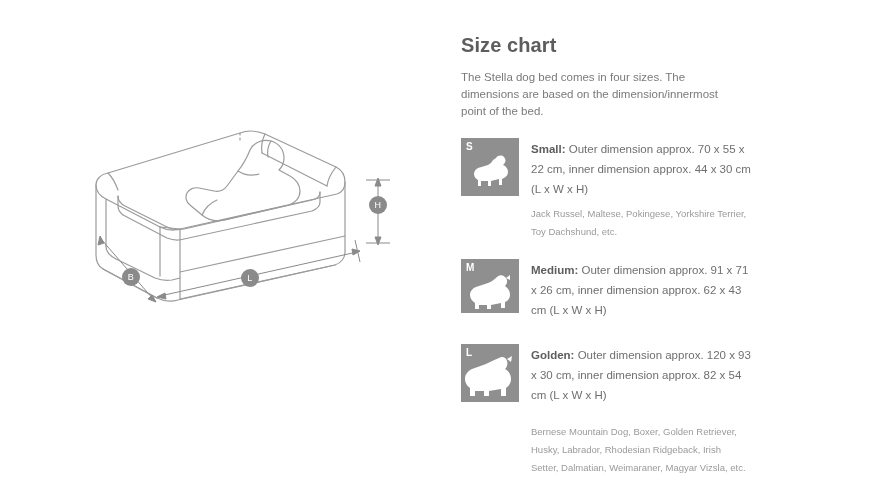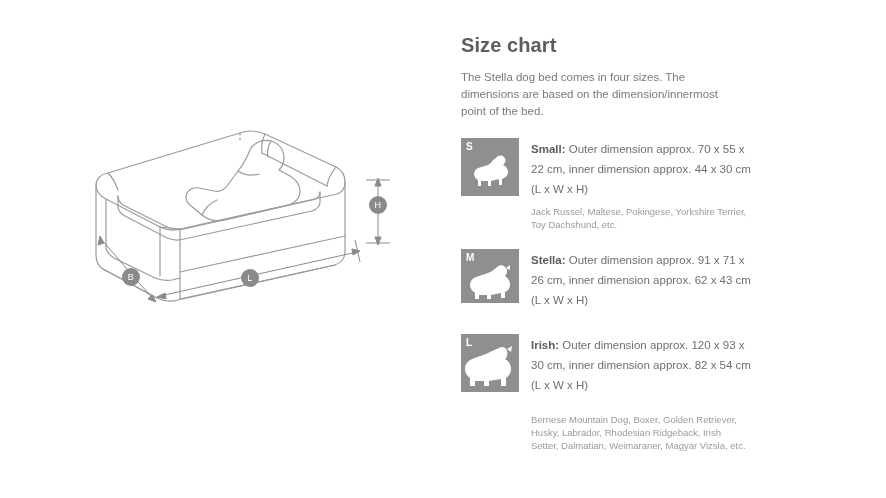--- a/index.html
+++ b/index.html
@@ -107,21 +107,21 @@
     line-height: 20px;
     color: #6f6f6f;
     margin: 0 0 6px 0;
   }
   .size-desc b {
     color: #5d5d5d;
     font-weight: bold;
   }
   .size-breeds {
     font-size: 9.5px;
-    line-height: 13px;
+    line-height: 18px;
     color: #9a9a9a;
     margin: 0;
   }
   .row-m .size-icon { height: 54px; flex-basis: 58px; }
   .row-m .size-breeds { margin-top: 12px; }
   .row-l .size-breeds { margin-top: 18px; }
 </style>
 </head>
 <body>
 
@@ -220,34 +220,34 @@
       <div class="size-icon">
         <span class="letter">M</span>
         <svg width="58" height="58" viewBox="0 0 58 58">
           <g fill="#ffffff">
             <path d="M36,18 c3,-3 7,-2 9,1 c2,3 1,6 -1,8 c3,2 5,5 5,9 c0,3 -2,6 -5,7 l0,6 l-4,0 l0,-5 l-10,2 l0,4 l-4,0 l0,-4 l-8,0 l0,4 l-4,0 l0,-6 c-3,-2 -5,-5 -5,-8 c0,-4 3,-7 6,-8 l12,-4 c3,-1 6,-3 9,-6 z"></path>
             <path d="M45,19 l4,-3 l0,5 z"></path>
           </g>
         </svg>
       </div>
       <div class="size-text">
-        <p class="size-desc"><b>Stella:</b><span> Outer dimension approx. 91 x 71 x 26 cm, inner dimension approx. 62 x 43 cm (L x W x H)</span></p>
+        <p class="size-desc"><b>Medium:</b><span> Outer dimension approx. 91 x 71 x 26 cm, inner dimension approx. 62 x 43 cm (L x W x H)</span></p>
       </div>
     </div>
 
     <div class="size-row row-l">
       <div class="size-icon">
         <span class="letter">L</span>
         <svg width="58" height="58" viewBox="0 0 58 58">
           <g fill="#ffffff">
             <path d="M38,14 c3,-2 7,-1 8,3 c1,3 0,6 -2,8 c4,2 6,6 6,10 c0,4 -2,7 -5,9 l0,8 l-5,0 l0,-7 l-12,2 l0,5 l-5,0 l0,-5 l-9,0 l0,5 l-5,0 l0,-8 c-3,-2 -5,-5 -5,-9 c0,-5 3,-8 7,-10 l14,-5 c4,-2 8,-4 13,-6 z"></path>
             <path d="M46,15 l5,-3 l-1,6 z"></path>
           </g>
         </svg>
       </div>
       <div class="size-text">
-        <p class="size-desc"><b>Irish:</b><span> Outer dimension approx. 120 x 93 x 30 cm, inner dimension approx. 82 x 54 cm (L x W x H)</span></p>
+        <p class="size-desc"><b>Golden:</b><span> Outer dimension approx. 120 x 93 x 30 cm, inner dimension approx. 82 x 54 cm (L x W x H)</span></p>
         <p class="size-breeds">Bernese Mountain Dog, Boxer, Golden Retriever, Husky, Labrador, Rhodesian Ridgeback, Irish Setter, Dalmatian, Weimaraner, Magyar Vizsla, etc.</p>
       </div>
     </div>
 
   </div>
 </div>
 
 </body></html>

